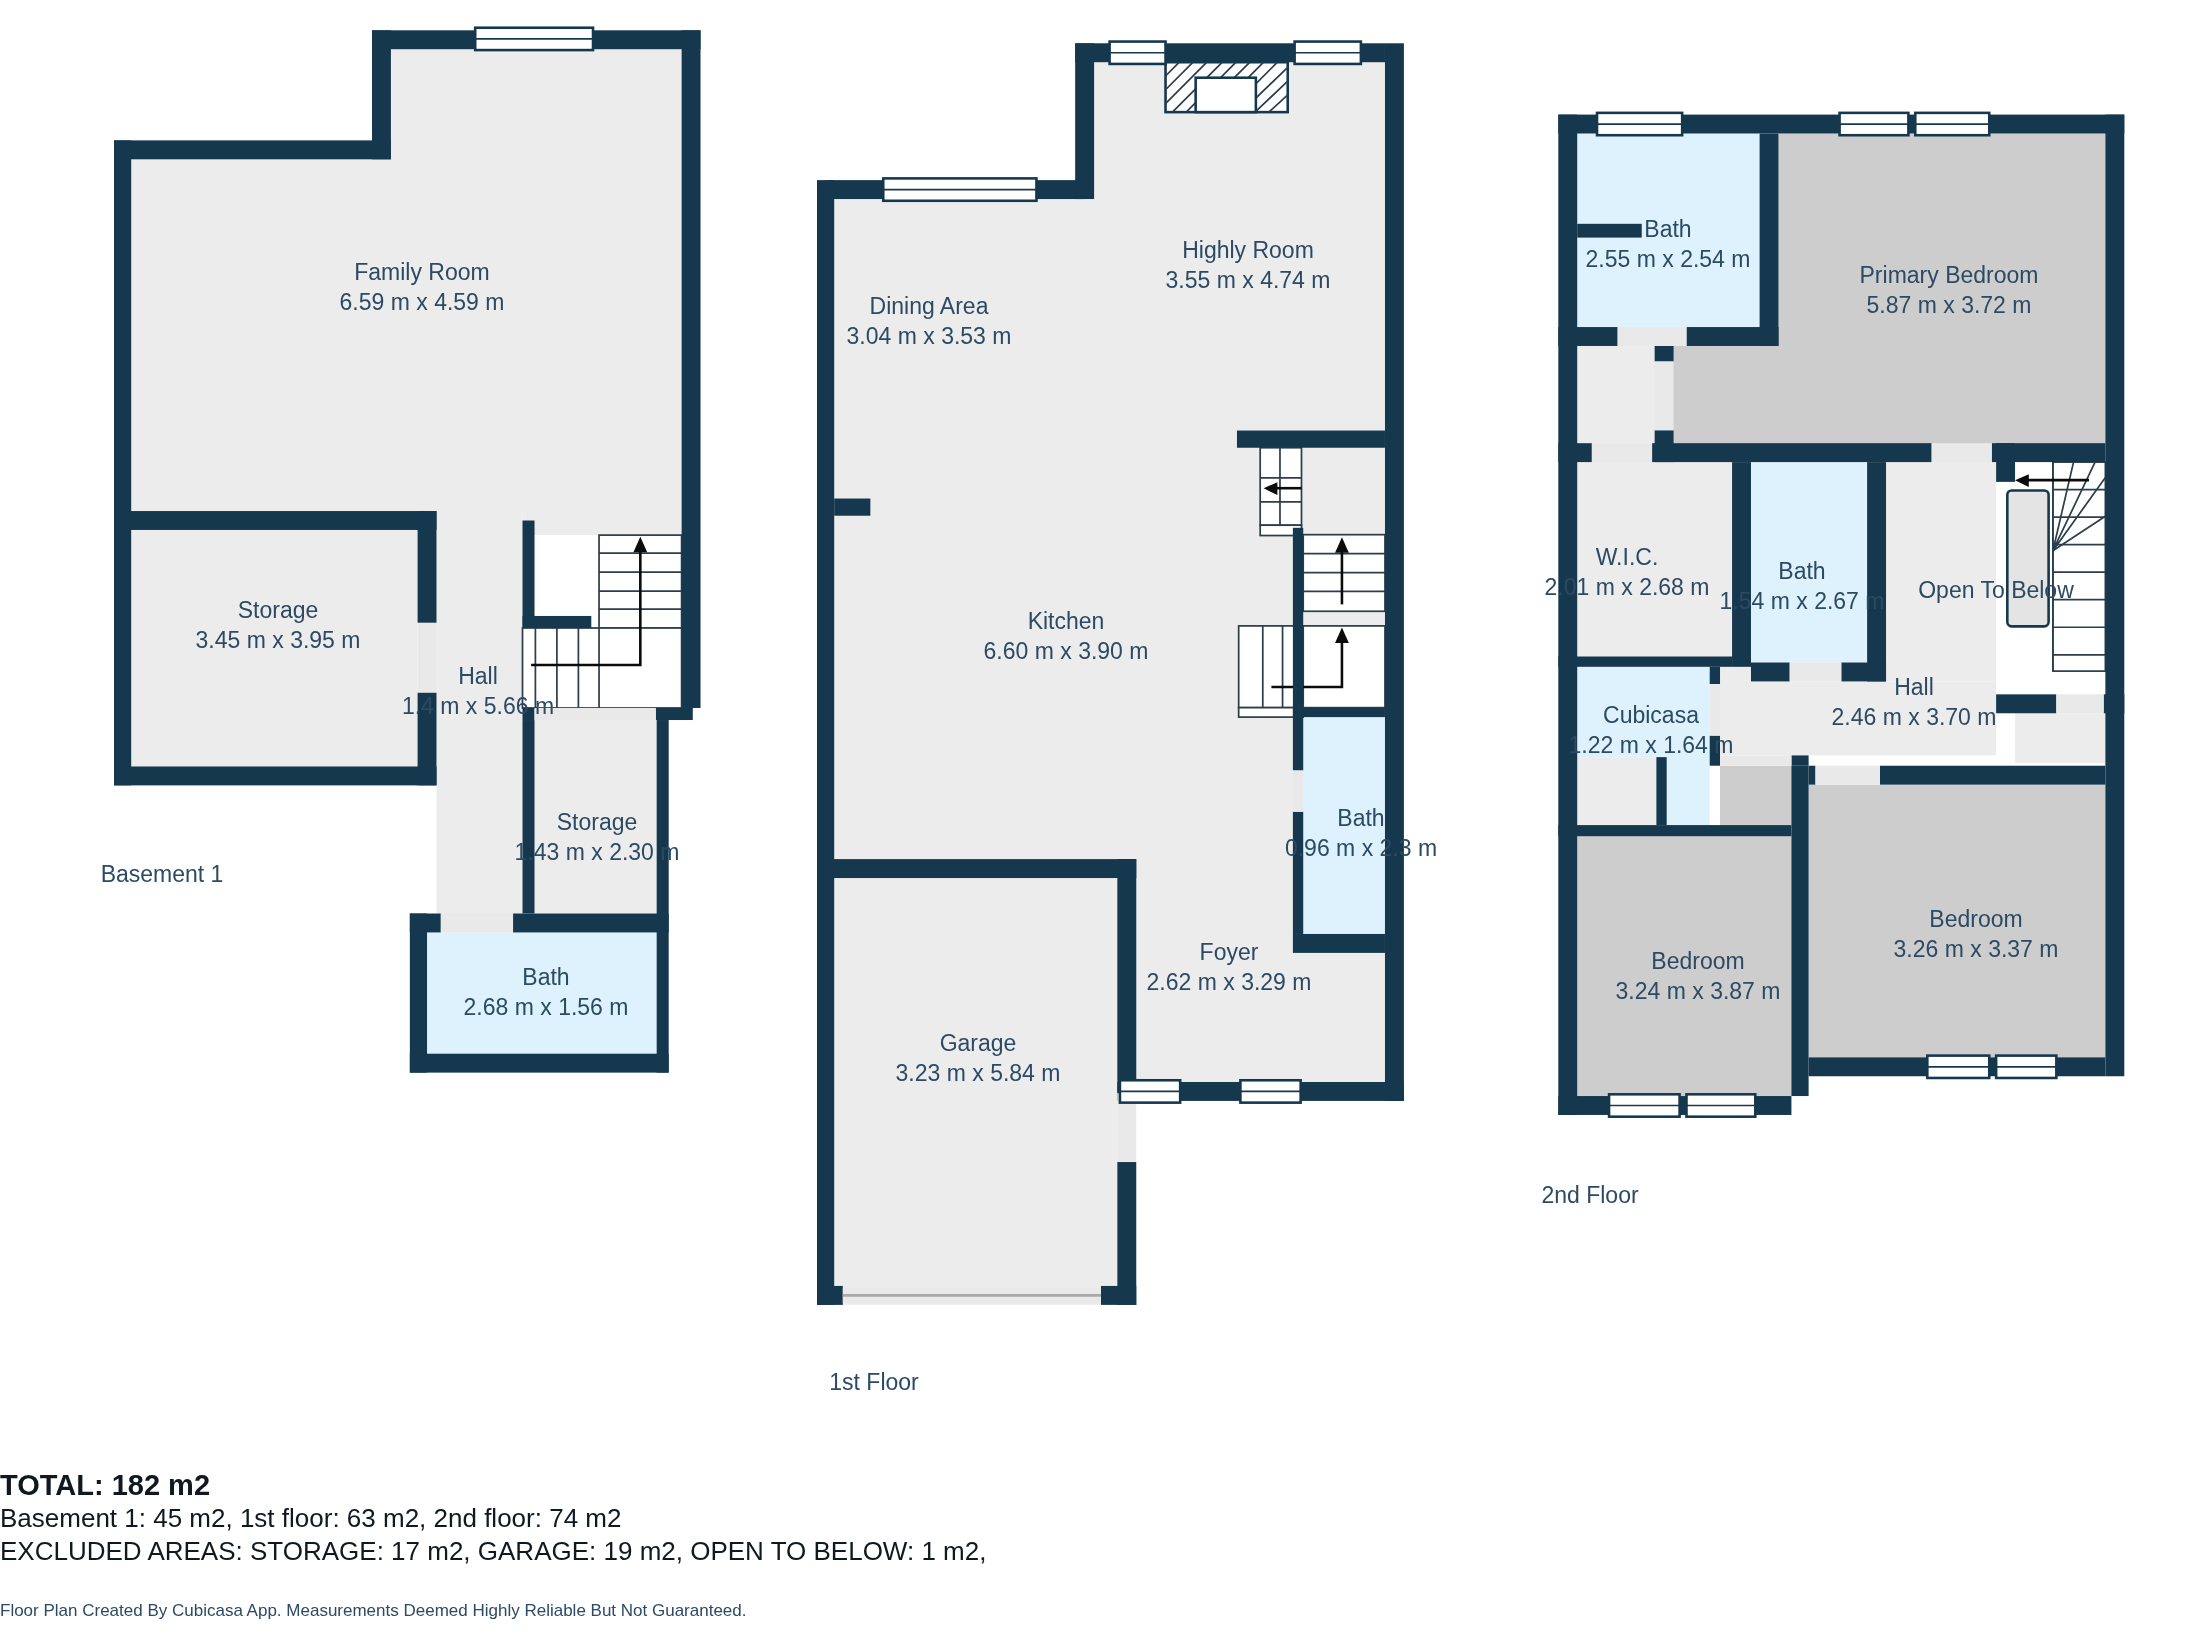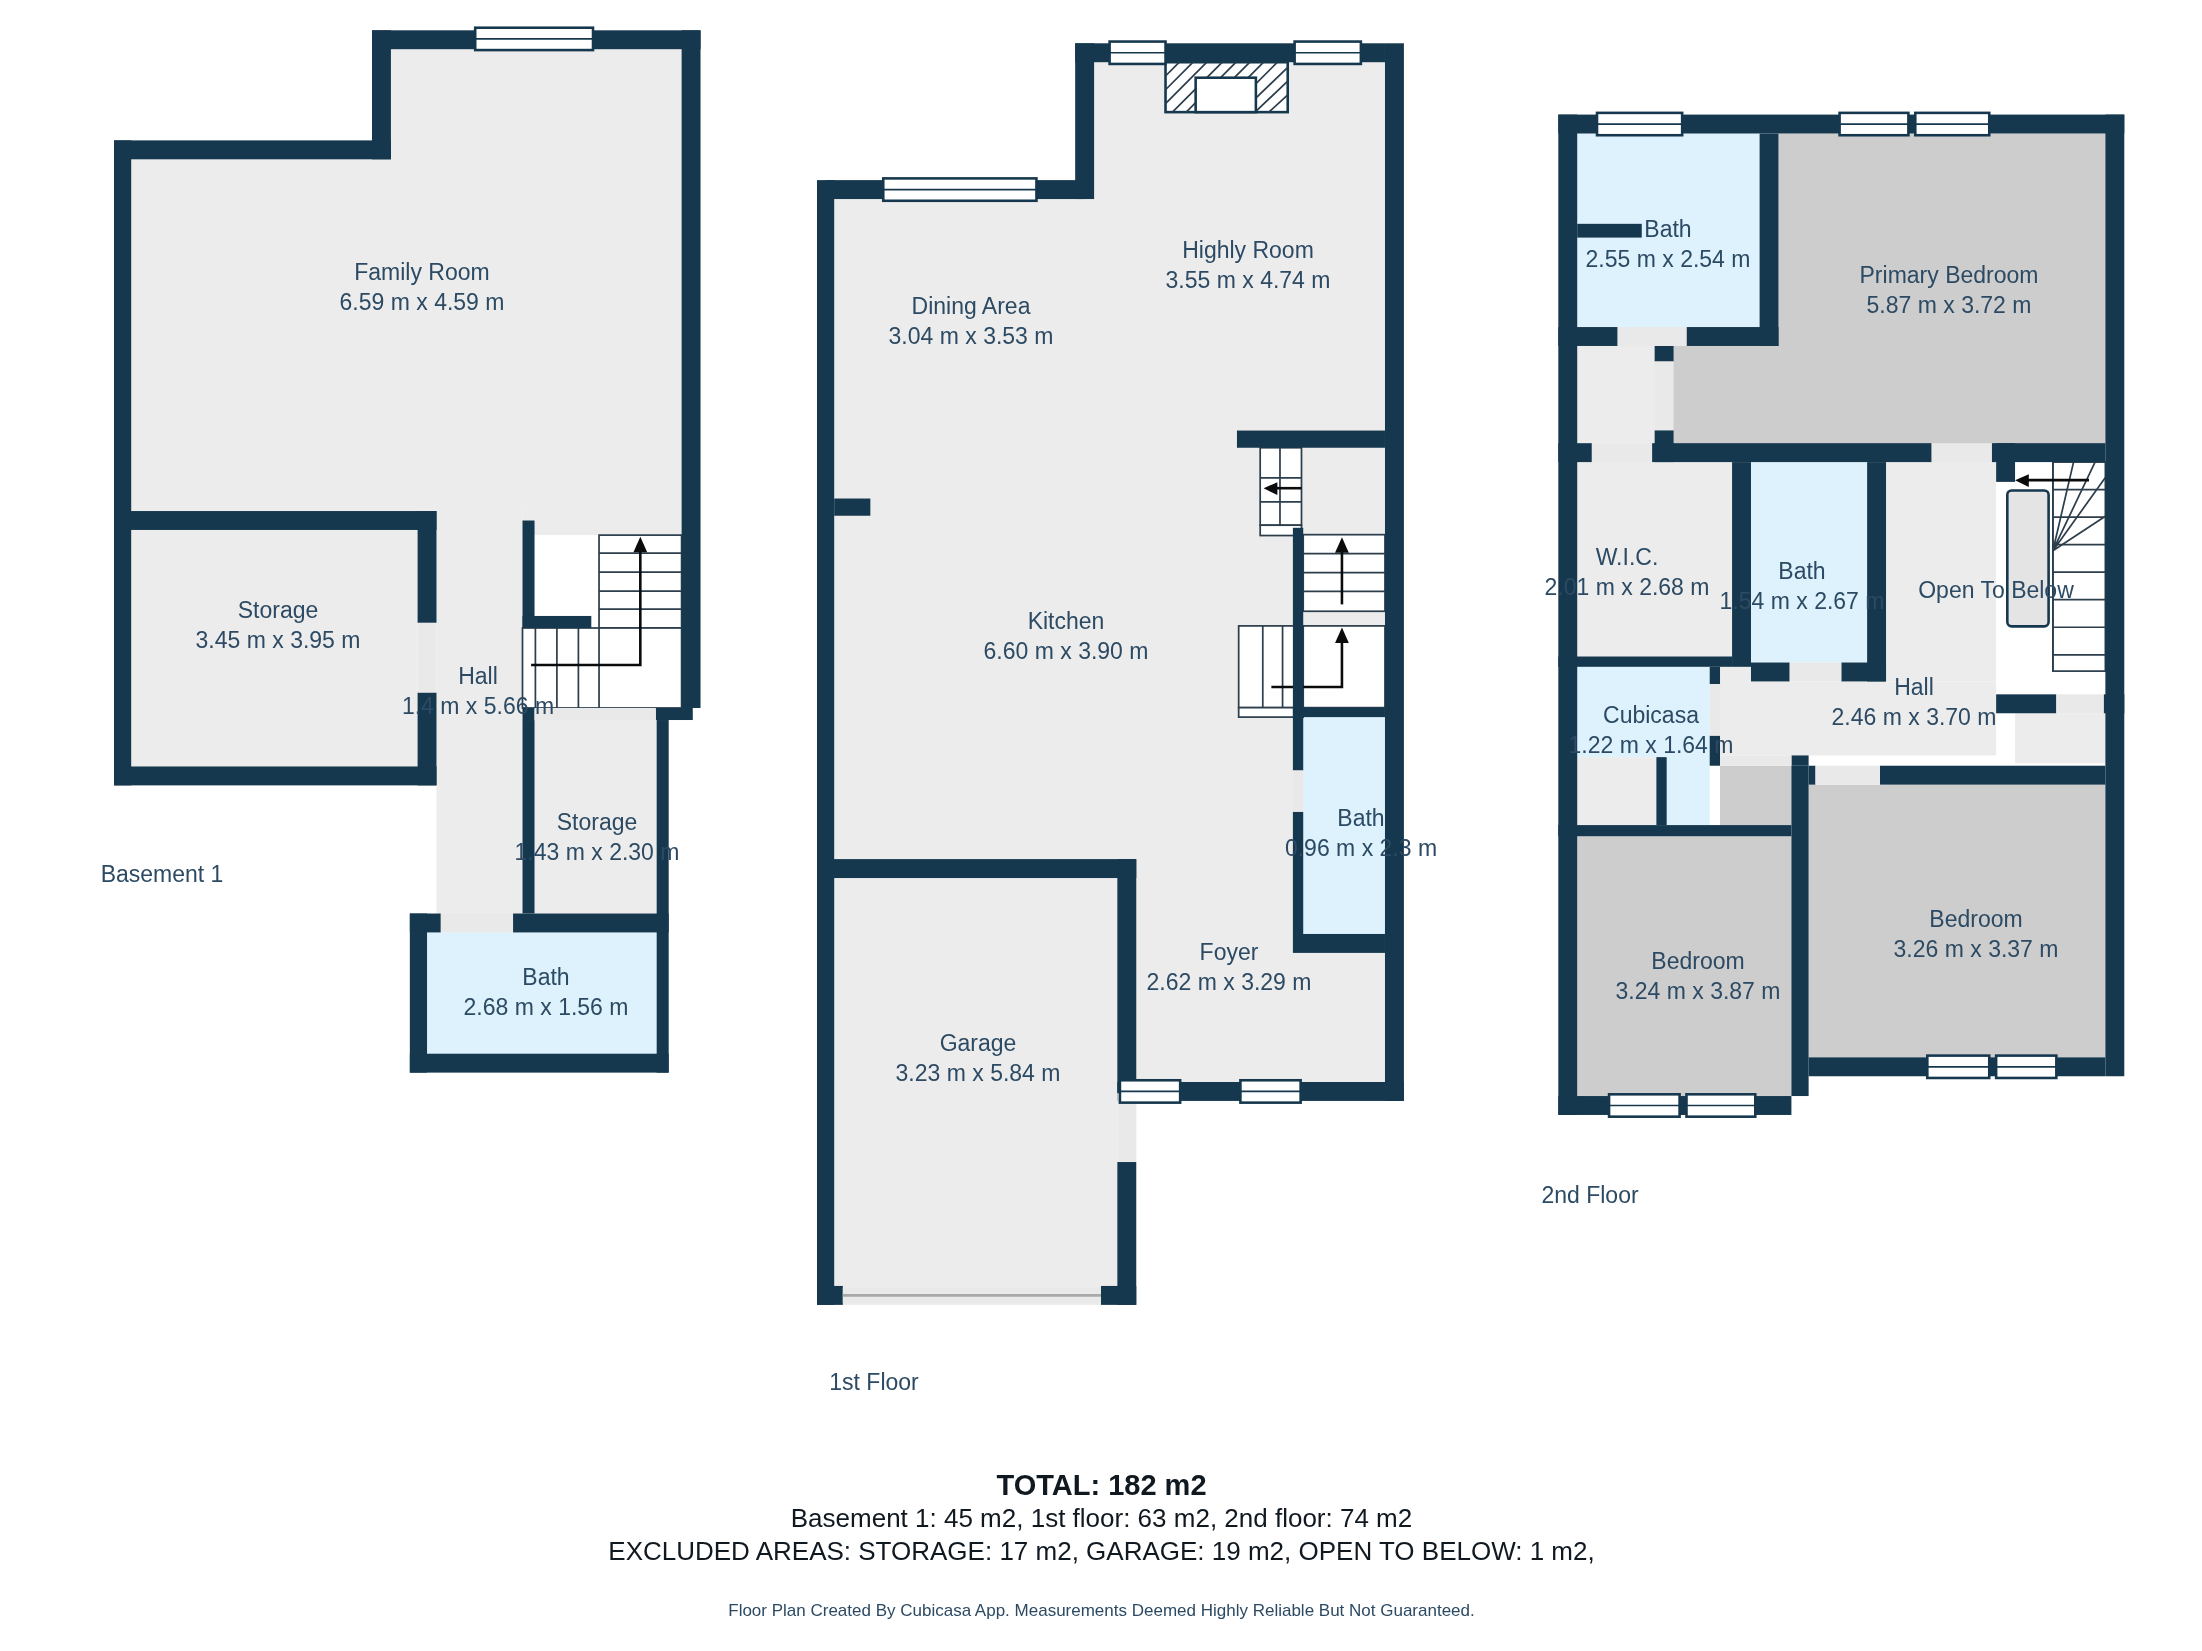--- a/index.html
+++ b/index.html
@@ -21,21 +21,21 @@
   .tread{stroke:#2C3E4C;stroke-width:2;fill:none}
   .hatch{stroke:#2C3E4C;stroke-width:2;fill:none}
   .fp{fill:#FFFFFF;stroke:#16384E;stroke-width:3}
   .arrow{stroke:#0B0B0B;stroke-width:3;fill:none}
   .ahead{fill:#0B0B0B}
   .void{fill:#E4E4E4;stroke:var(--wall);stroke-width:3}
   .gd{stroke:#A9A9A9;stroke-width:3}
   .room-label{position:absolute;transform:translate(-50%,-50%);display:flex;flex-direction:column;
     text-align:center;color:var(--label);font-size:23px;line-height:30px;white-space:nowrap}
   .floor-title{position:absolute;transform:translate(-50%,-50%);color:var(--label);font-size:23px;white-space:nowrap}
-  .summary{position:absolute;left:0;top:1468px;width:2203px;text-align:center;color:var(--summary)}
+  .summary{position:absolute;left:0;top:1468px;width:2203px;text-align:left;color:var(--summary)}
   .summary .s-total{font-size:29px;font-weight:bold;line-height:34px}
   .summary .s-line{font-size:26px;line-height:33px}
   .summary .s-disc{font-size:17px;line-height:22.4px;margin-top:32px;color:var(--disc)}
 </style>
 </head>
 <body>
 
 <div class="page">
 
   <svg class="floor-svg" style="left:114px;top:26px" width="602" height="1075" viewBox="0 0 700 1250">
@@ -260,21 +260,21 @@
   </div>
   <div class="room-label" style="left:546px;top:992px">
     <span>Bath</span>
     <span>2.68 m x 1.56 m</span>
   </div>
 
   <div class="room-label" style="left:1248px;top:265px">
     <span>Highly Room</span>
     <span>3.55 m x 4.74 m</span>
   </div>
-  <div class="room-label" style="left:971px;top:321px">
+  <div class="room-label" style="left:929px;top:321px">
     <span>Dining Area</span>
     <span>3.04 m x 3.53 m</span>
   </div>
   <div class="room-label" style="left:1066px;top:636px">
     <span>Kitchen</span>
     <span>6.60 m x 3.90 m</span>
   </div>
   <div class="room-label" style="left:1361px;top:833px">
     <span>Bath</span>
     <span>0.96 m x 2.3 m</span>

